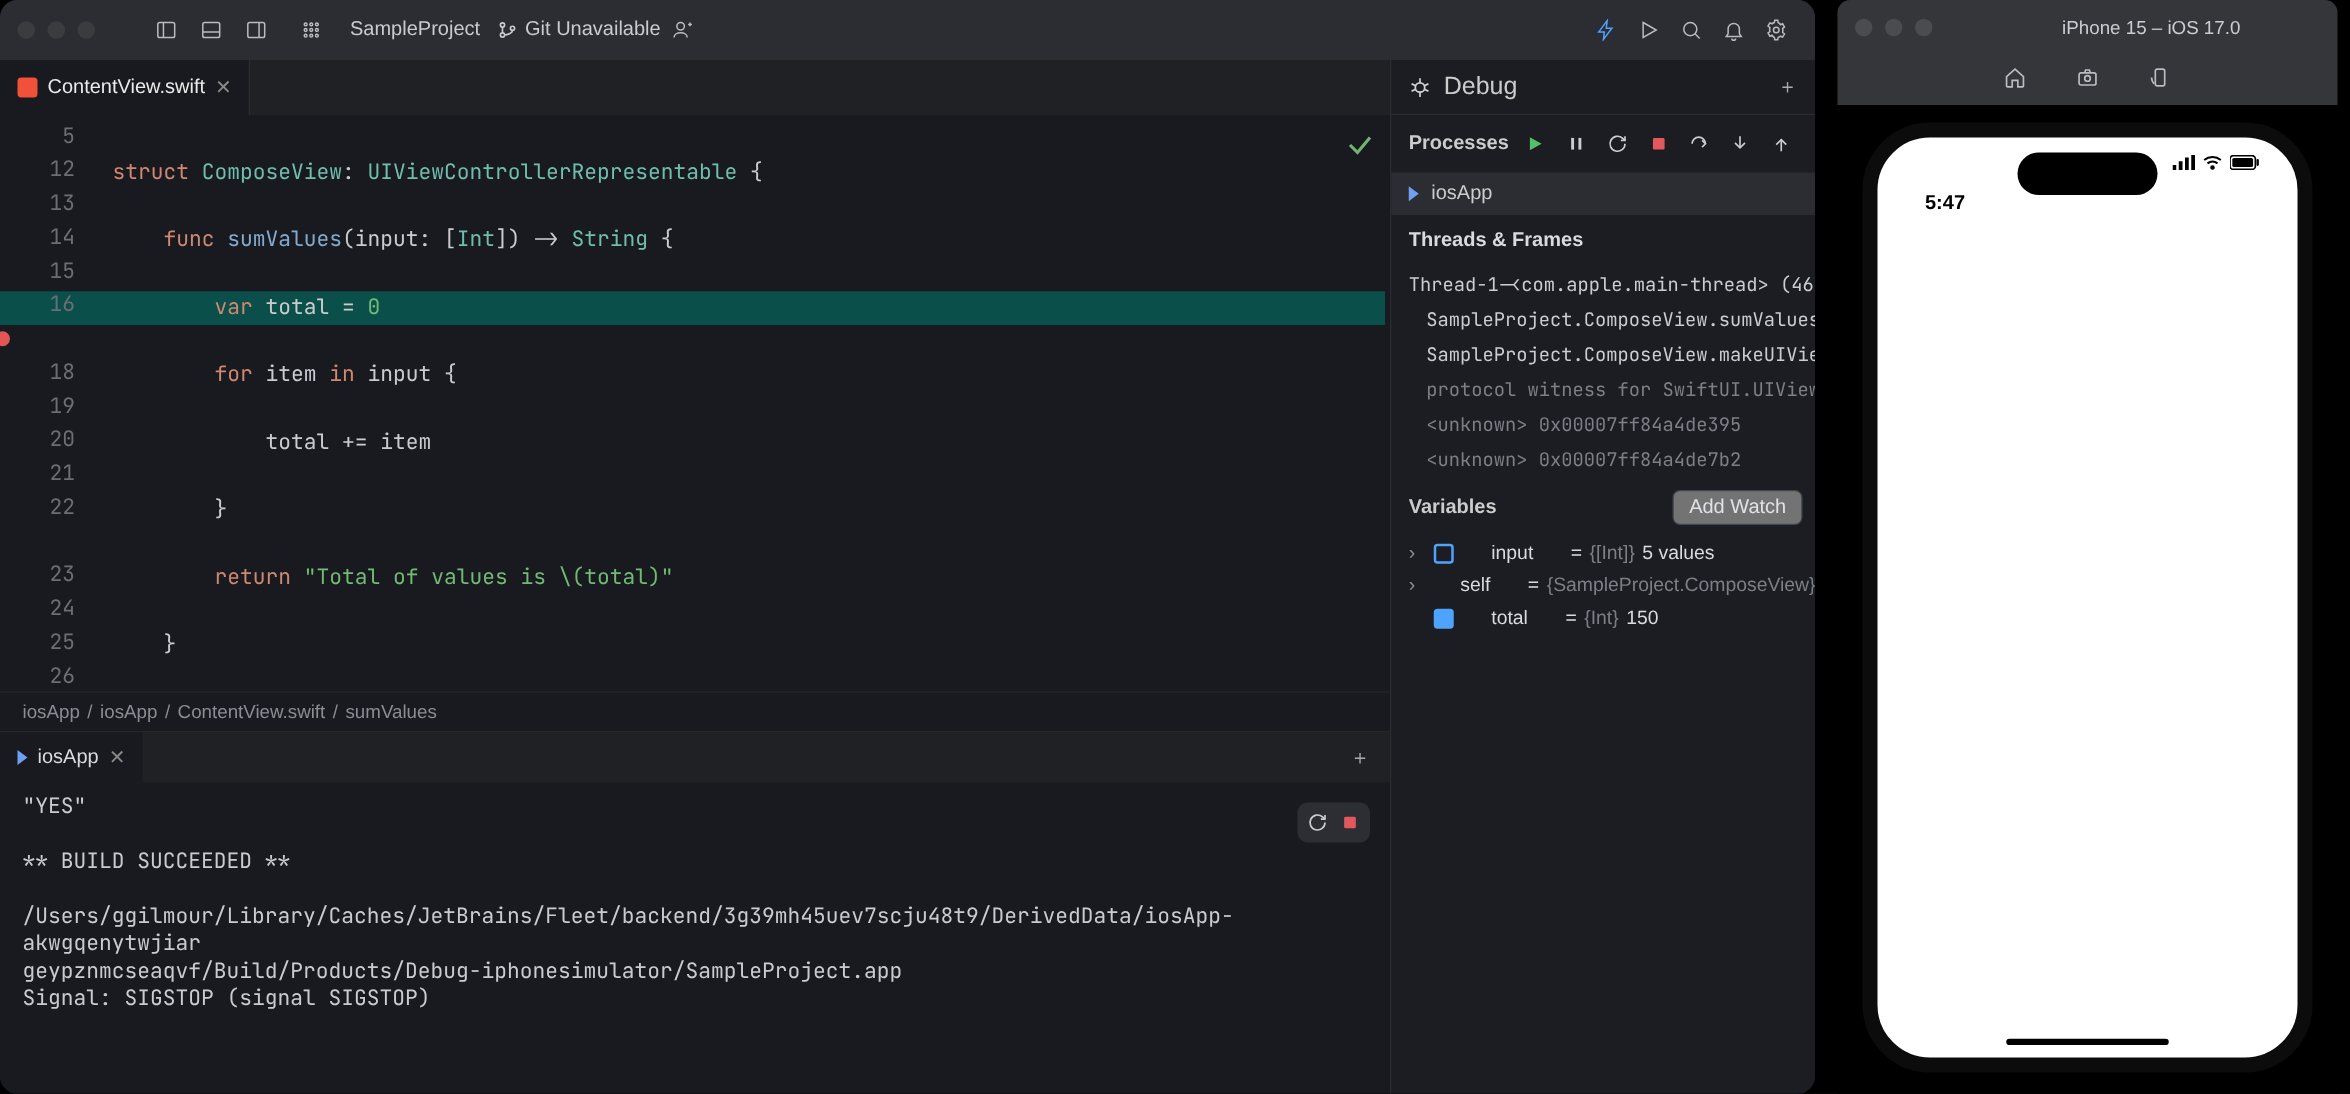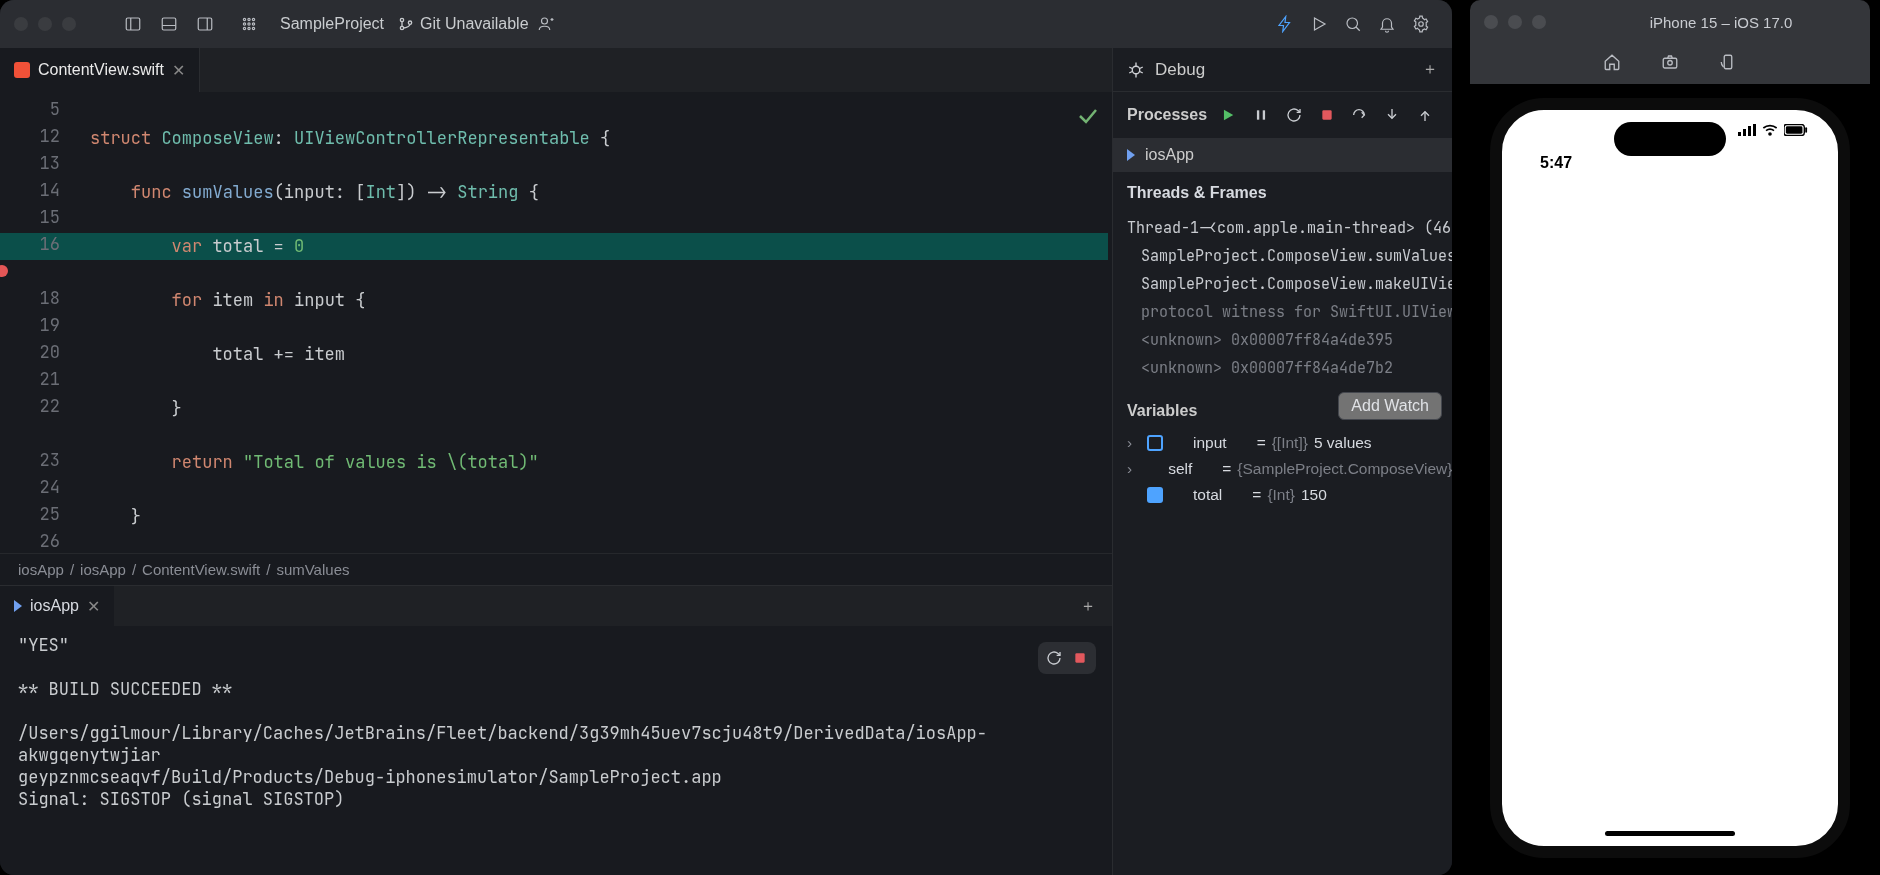--- a/index.html
+++ b/index.html
@@ -115,21 +115,21 @@
 .proc-title { font-weight: 600; flex: 1; }
 .dbg-btn { width: 26px; height: 26px; display: flex; align-items: center; justify-content: center; color: #c9ccd1; cursor: pointer; }
 .dbg-btn.play { color: #54bf67; }
 .dbg-btn.stop { color: #e2585d; }
 .proc-item { padding: 8px 14px; background: #2b2d32; display: flex; align-items: center; gap: 10px; }
 .tri-green { width: 0; height: 0; border-left: 8px solid #70a0f0; border-top: 6px solid transparent; border-bottom: 6px solid transparent; }
 .section-hdr { padding: 12px 14px; font-weight: 600; color: #d7dae0; }
 .mono { font-family: "JetBrains Mono","Menlo",monospace; font-size: 15px; }
 .frame { padding: 4px 14px 4px 28px; color: #c9ccd1; overflow: hidden; white-space: nowrap; }
 .frame.dim { color: #7c7f87; }
-.vars-hdr { display: flex; align-items: flex-end; padding: 10px 10px 10px 14px; }
+.vars-hdr { display: flex; align-items: center; padding: 10px 10px 10px 14px; }
 .add-watch {
   margin-left: auto; background: #737373; border: 1px solid #44474e;
   padding: 4px 12px; border-radius: 6px; color: #e0e2e6; cursor: pointer;
 }
 .var-row { display: flex; align-items: center; gap: 6px; padding: 4px 10px 4px 14px; font-size: 15.5px; }
 .chev { color: #8a8d95; width: 14px; }
 .var-badge { width: 16px; height: 16px; border-radius: 3px; display: inline-block; }
 .badge-arr { border: 2px solid #4ea3ff; }
 .badge-self { background: #d6a241; }
 .badge-int { background: #4ea3ff; }
@@ -359,21 +359,21 @@
       <div class="debug-header">
         <svg class="bug-icon" width="18" height="18" viewBox="0 0 24 24" fill="none" stroke="currentColor" stroke-width="1.8">
             <circle cx="12" cy="12" r="5"></circle>
             <line x1="12" y1="2" x2="12" y2="7"></line>
             <line x1="3" y1="8" x2="7" y2="10"></line>
             <line x1="21" y1="8" x2="17" y2="10"></line>
             <line x1="3" y1="16" x2="7" y2="14"></line>
             <line x1="21" y1="16" x2="17" y2="14"></line>
             <line x1="12" y1="17" x2="12" y2="22"></line>
           </svg>
-        <span style="font-size:17px">Debug</span>
+        <span style="font-size:20px">Debug</span>
         <span class="debug-plus">＋</span>
       </div>
       <div class="proc-bar">
         <span class="proc-title">Processes</span>
         <span class="dbg-btn play">
             <svg width="14" height="14" viewBox="0 0 24 24" fill="currentColor">
               <polygon points="5,3 21,12 5,21"></polygon>
             </svg>
           </span>
         <span class="dbg-btn">

